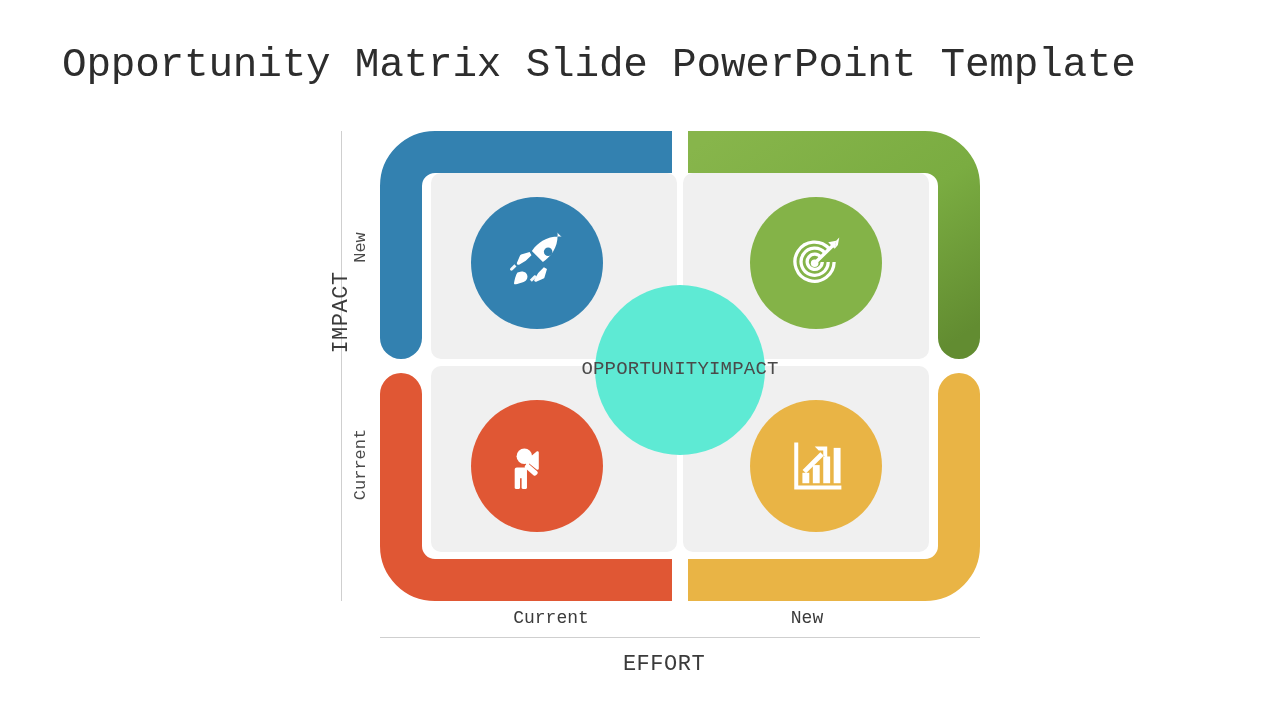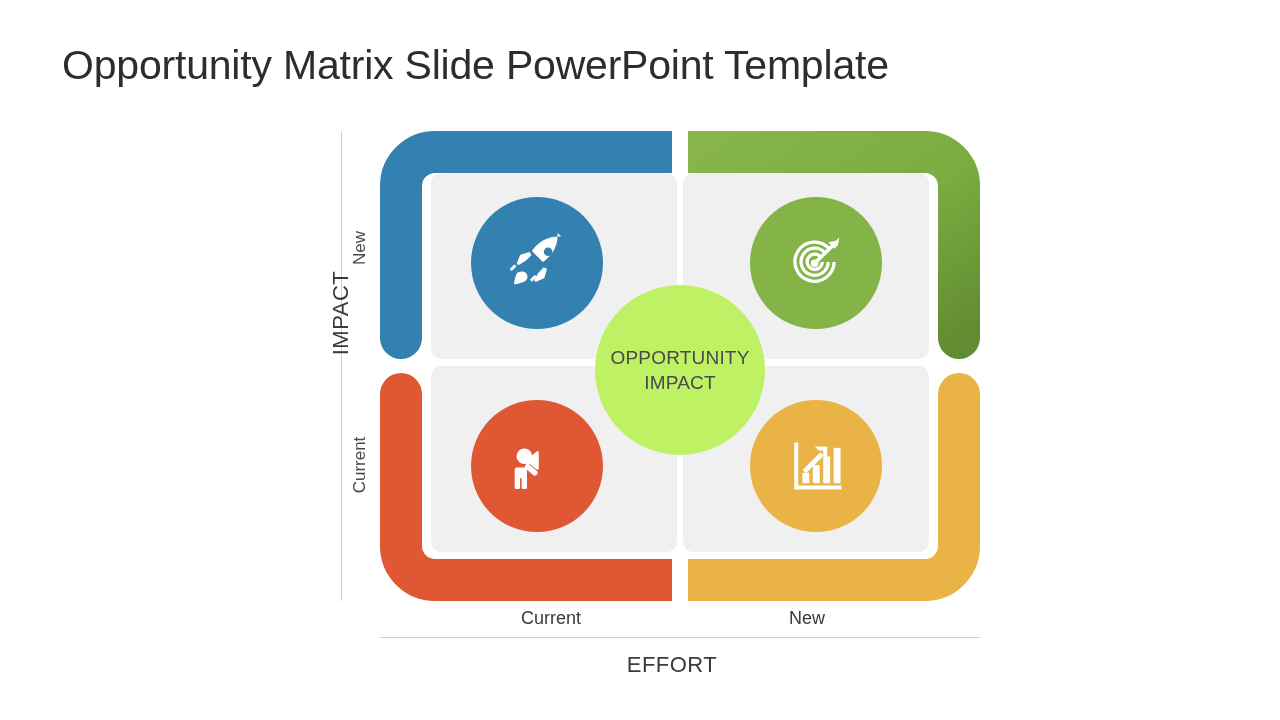--- a/index.html
+++ b/index.html
@@ -7,20 +7,21 @@
     width: 1280px; height: 720px;
     background: #ffffff;
     font-family: "Liberation Sans", sans-serif;
     overflow: hidden;
   }
   #slide {
     position: relative;
     width: 1280px;
     height: 532px;
     background: #ffffff;
+    font-family: Liberation Mono, monospace;
   }
 
   
   #slide-title {
     position: absolute;
     left: 62px;
     top: 42px;
     font-size: 41px;
     font-weight: 400;
     color: #2d2d2d;
@@ -52,21 +53,21 @@
     width: 120px;
     text-align: center;
     transform: rotate(-90deg);
     transform-origin: center center;
     font-size: 22px;
     color: #3b3b3b;
     letter-spacing: 0.5px;
   }
   .axis-title-h {
     position: absolute;
-    left: 372px;
+    left: 364px;
     top: 652px;
     width: 600px;
     text-align: center;
     font-size: 22px;
     color: #3b3b3b;
     letter-spacing: 0.5px;
   }
   .tick-v {
     position: absolute;
     width: 110px;
@@ -140,23 +141,23 @@
   .icon-circle svg { display: block; }
 
   
   #center-hub {
     position: absolute;
     left: 215px;
     top: 154px;
     width: 170px;
     height: 170px;
     border-radius: 50%;
-    background: #bef264;
+    background: #5eead4;
     display: flex;
-    flex-direction: column;
+    flex-direction: row;
     align-items: center;
     justify-content: center;
     text-align: center;
     z-index: 5;
   }
   #center-hub .hub-line {
     font-size: 19px;
     color: #4a4a4a;
     line-height: 1.32;
     letter-spacing: 0.2px;

